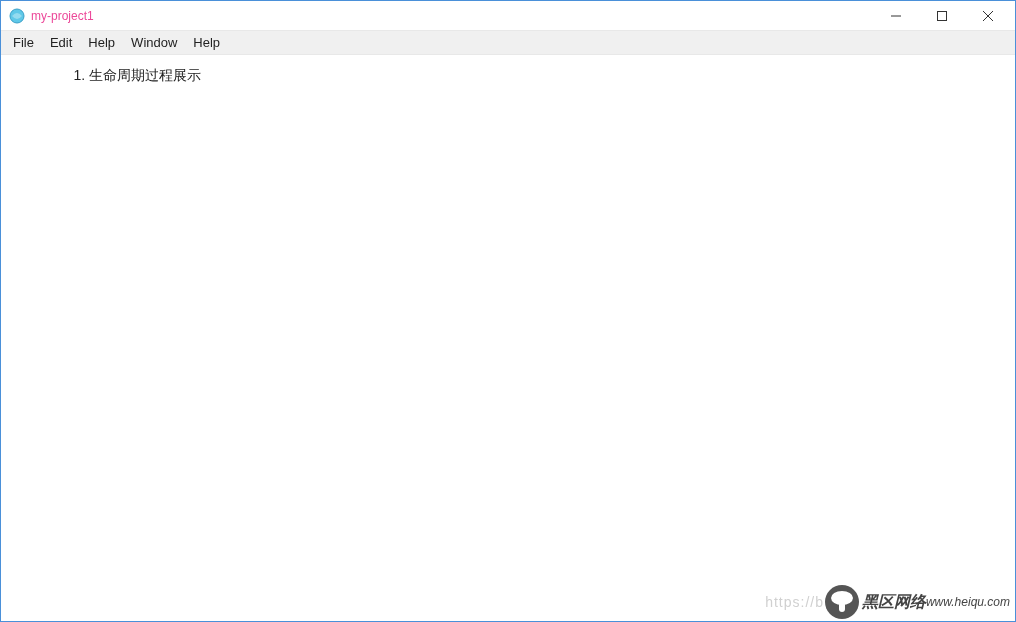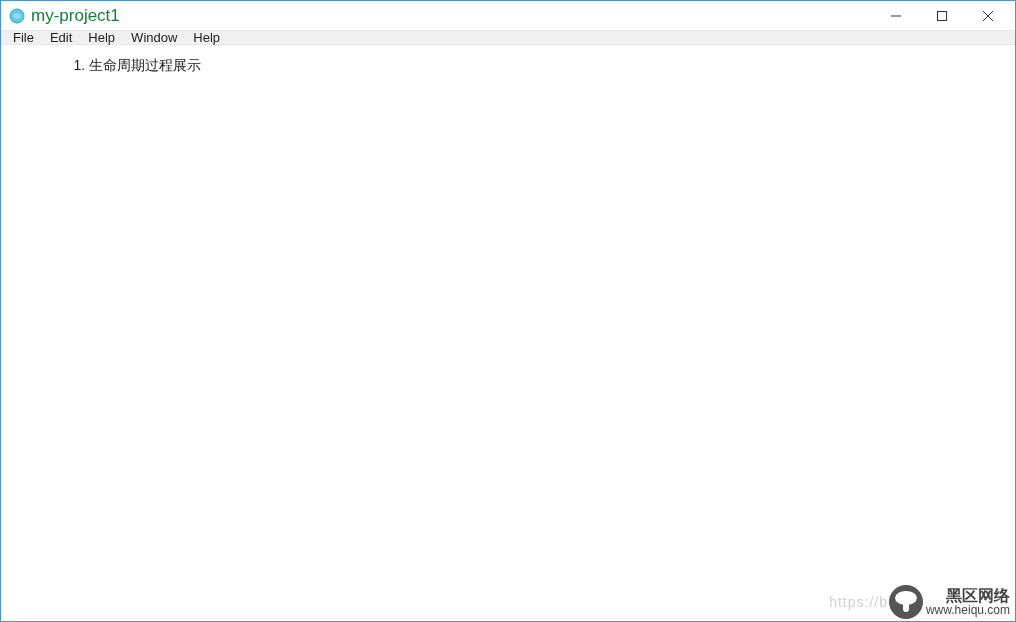--- a/index.html
+++ b/index.html
@@ -36,39 +36,39 @@
       width: 16px;
       height: 16px;
       margin-right: 6px;
       display: inline-flex;
       align-items: center;
       justify-content: center;
     }
     .app-icon svg { width: 16px; height: 16px; }
     .title-text {
       flex: 1;
-      color: #15803d;
-      font-size: 17px;
+      color: #ec4899;
+      font-size: 12px;
     }
     .win-controls {
       display: flex;
       align-items: center;
       height: 100%;
     }
     .win-btn {
       width: 46px;
       height: 28px;
       display: flex;
       align-items: center;
       justify-content: center;
       cursor: pointer;
       color: #333;
     }
     .menubar {
-      height: 14px;
+      height: 24px;
       background: #f0f0f0;
       display: flex;
       align-items: center;
       padding: 0 4px;
       border-bottom: 1px solid #e8e8e8;
     }
     .menu-item {
       padding: 2px 8px;
       color: #222;
       font-size: 13px;
@@ -125,22 +125,23 @@
       font-size: 16px;
       line-height: 1;
     }
     .wm-logo-text-bottom {
       color: #444;
       font-size: 12px;
       line-height: 1;
     }
     .wm-stack {
       display: flex;
-      flex-direction: column;
-      align-items: flex-end;
+      flex-direction: row;
+      align-items: center;
+      font-style: italic;
     }
   </style>
 </head>
 <body>
 
 <div class="window">
 
   <div class="titlebar">
     <span class="app-icon">
       <svg viewBox="0 0 16 16">

